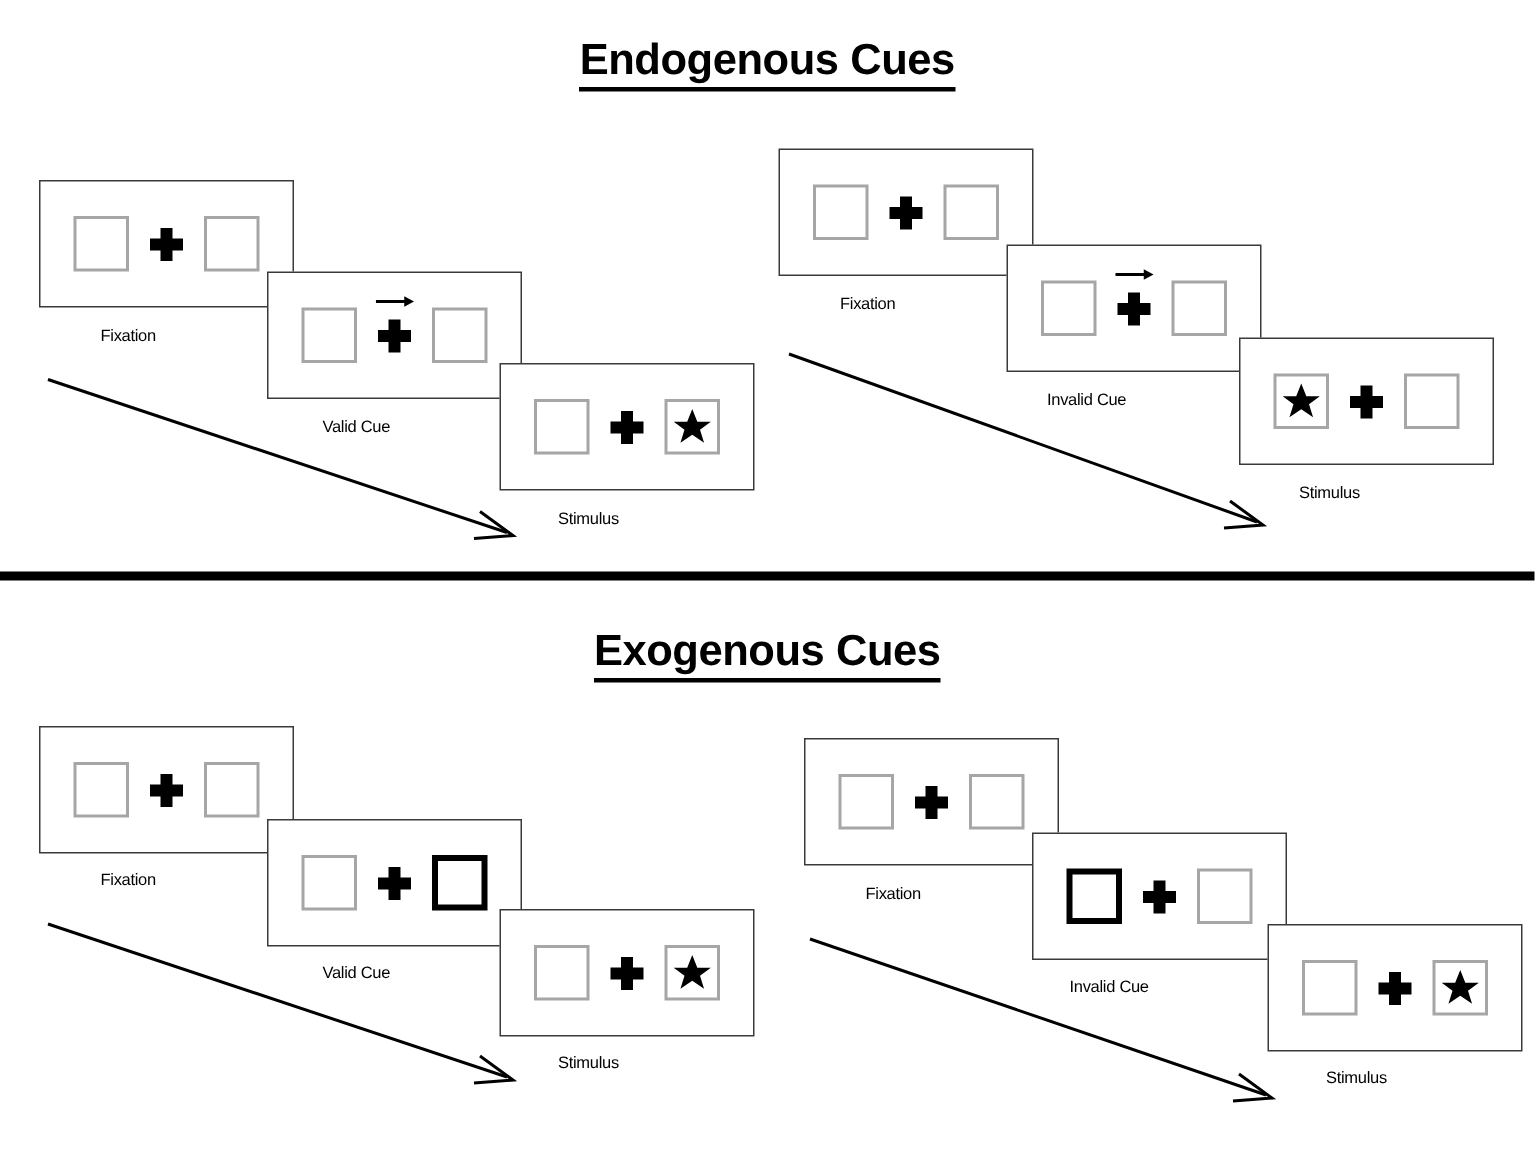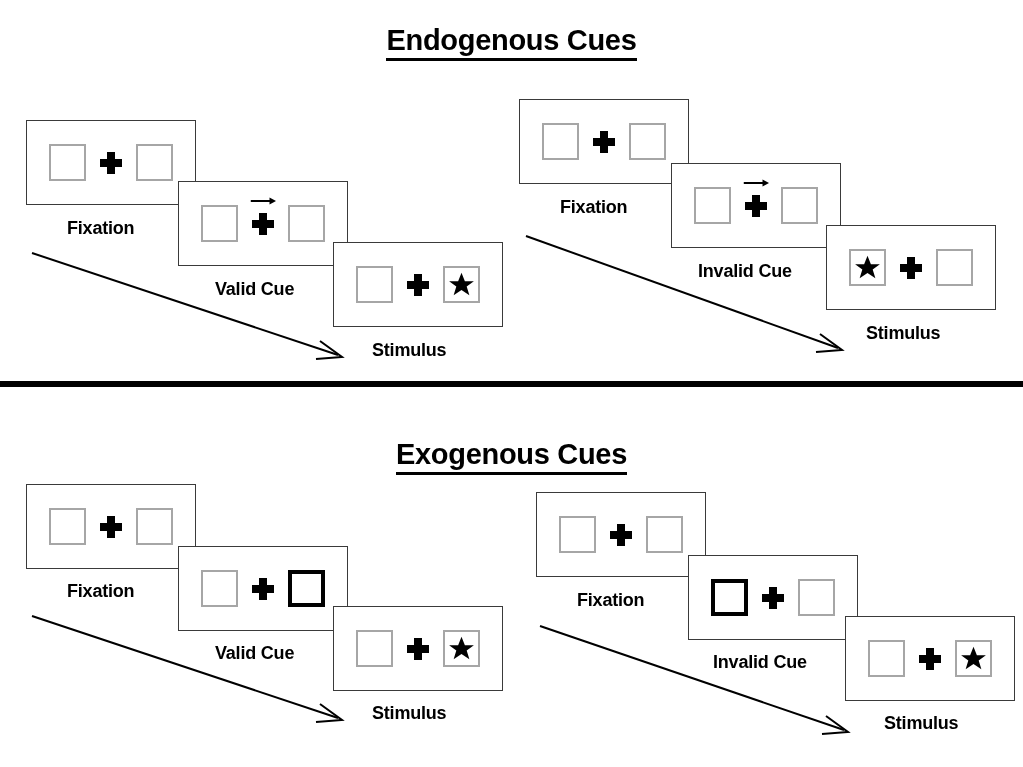--- a/index.html
+++ b/index.html
@@ -25,21 +25,21 @@
     font-size: 29px;
     font-weight: bold;
     letter-spacing: -0.3px;
     line-height: 1;
   }
   .section-title span {
     border-bottom: 3px solid #000;
     padding-bottom: 2px;
   }
   #title-endogenous { top: 26px; text-align: center; }
-  #title-exogenous  { top: 440px; }
+  #title-exogenous  { top: 420px; }
 
   
   .divider {
     position: absolute;
     left: 0;
     top: 381px;
     width: 1023px;
     height: 6px;
     background: #000;
   }
@@ -117,22 +117,22 @@
   
   .star {
     width: 27px;
     height: 27px;
     display: block;
   }
 
   
   .caption {
     position: absolute;
-    font-size: 18px;
-    font-weight: bold;
+    font-size: 11px;
+    font-weight: normal;
     white-space: nowrap;
     letter-spacing: -0.2px;
   }
 
   
   .seq-arrow {
     position: absolute;
     overflow: visible;
     pointer-events: none;
   }

